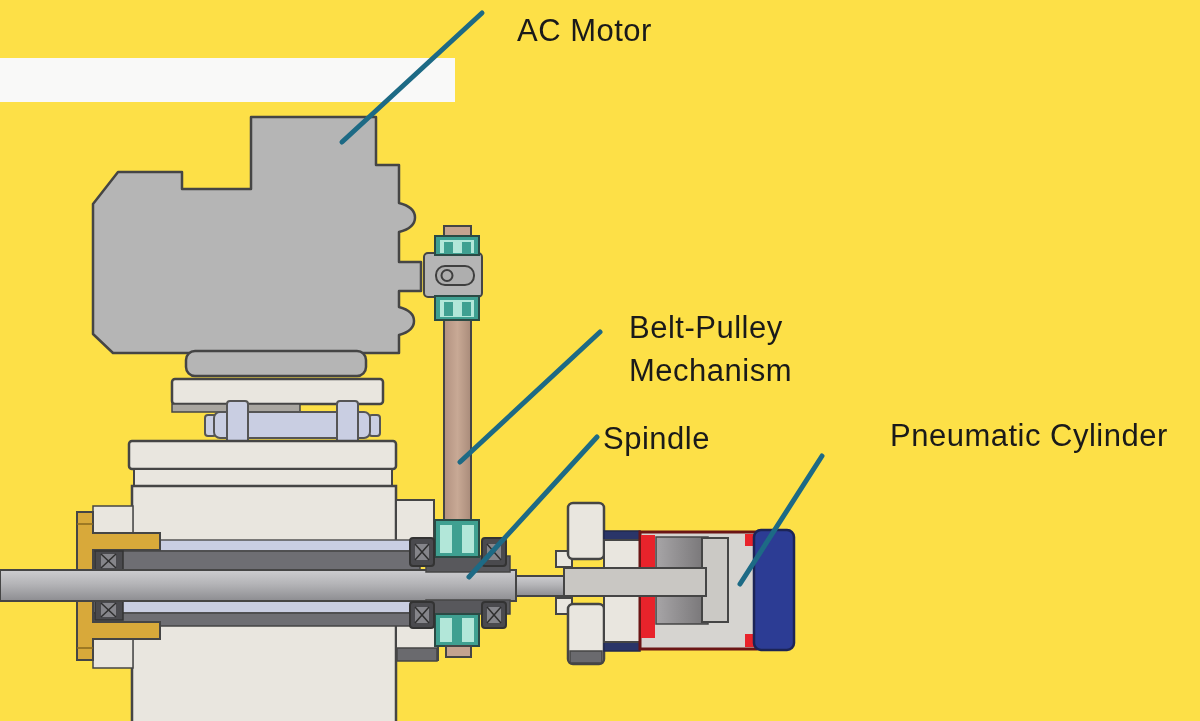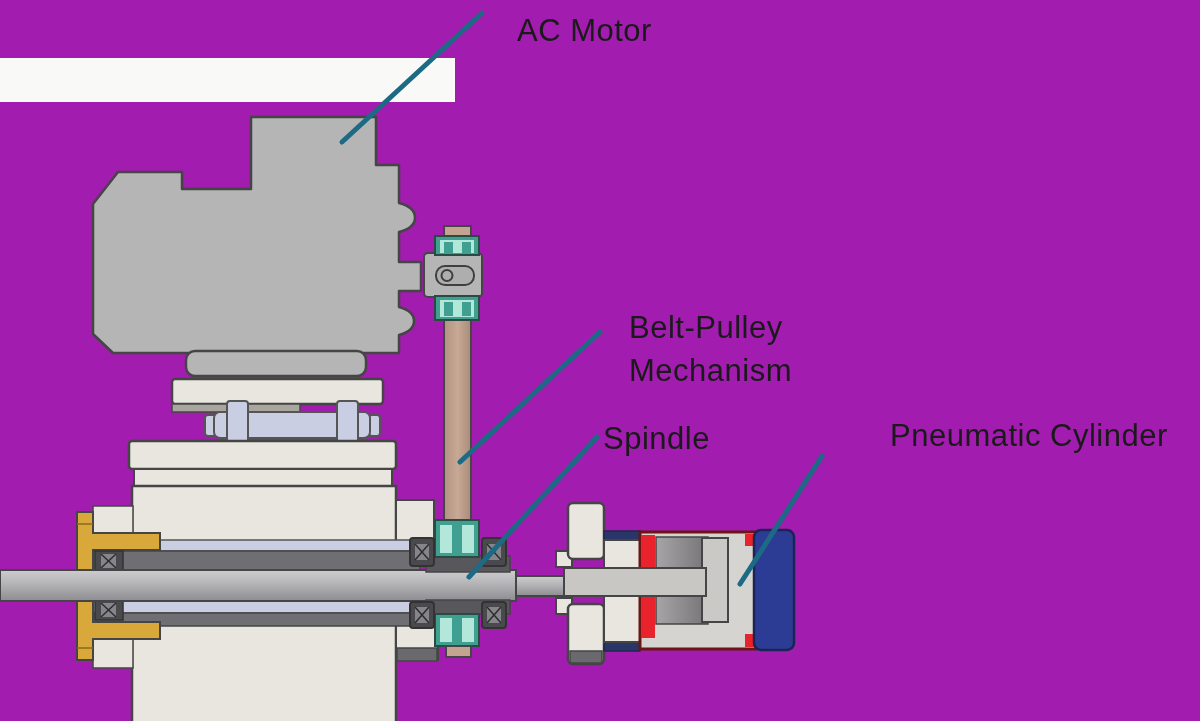--- a/index.html
+++ b/index.html
@@ -1,17 +1,17 @@
 <!DOCTYPE html>
 <html><head>
 <meta charset="utf-8">
 <style>
   html,body { margin:0; padding:0; background:#ffffff; }
   .canvas {
-    position:relative; width:1200px; height:721px; background:#a21caf;
+    position:relative; width:1200px; height:721px; background:#fde047;
     font-family:"Liberation Sans", sans-serif; overflow:hidden;
   }
   svg { display:block; }
   .callout-text {
     font-family:"Liberation Sans", sans-serif;
     font-size:31px; letter-spacing:0.5px; fill:#1a1a1a;
   }
 </style>
 </head>
 <body>

